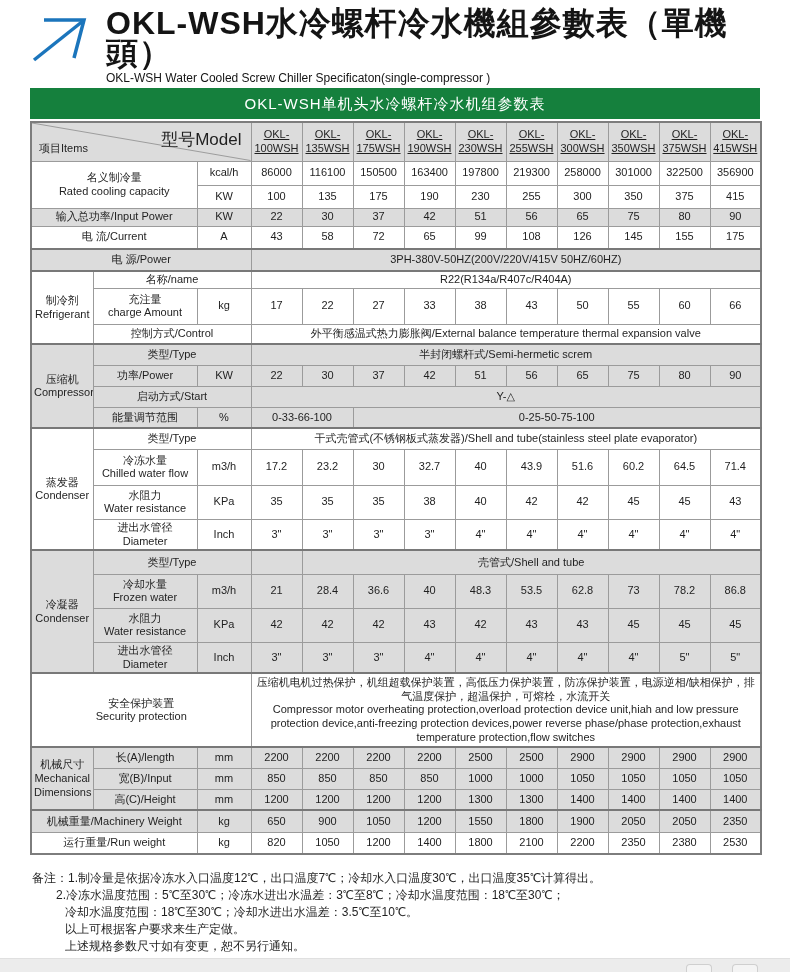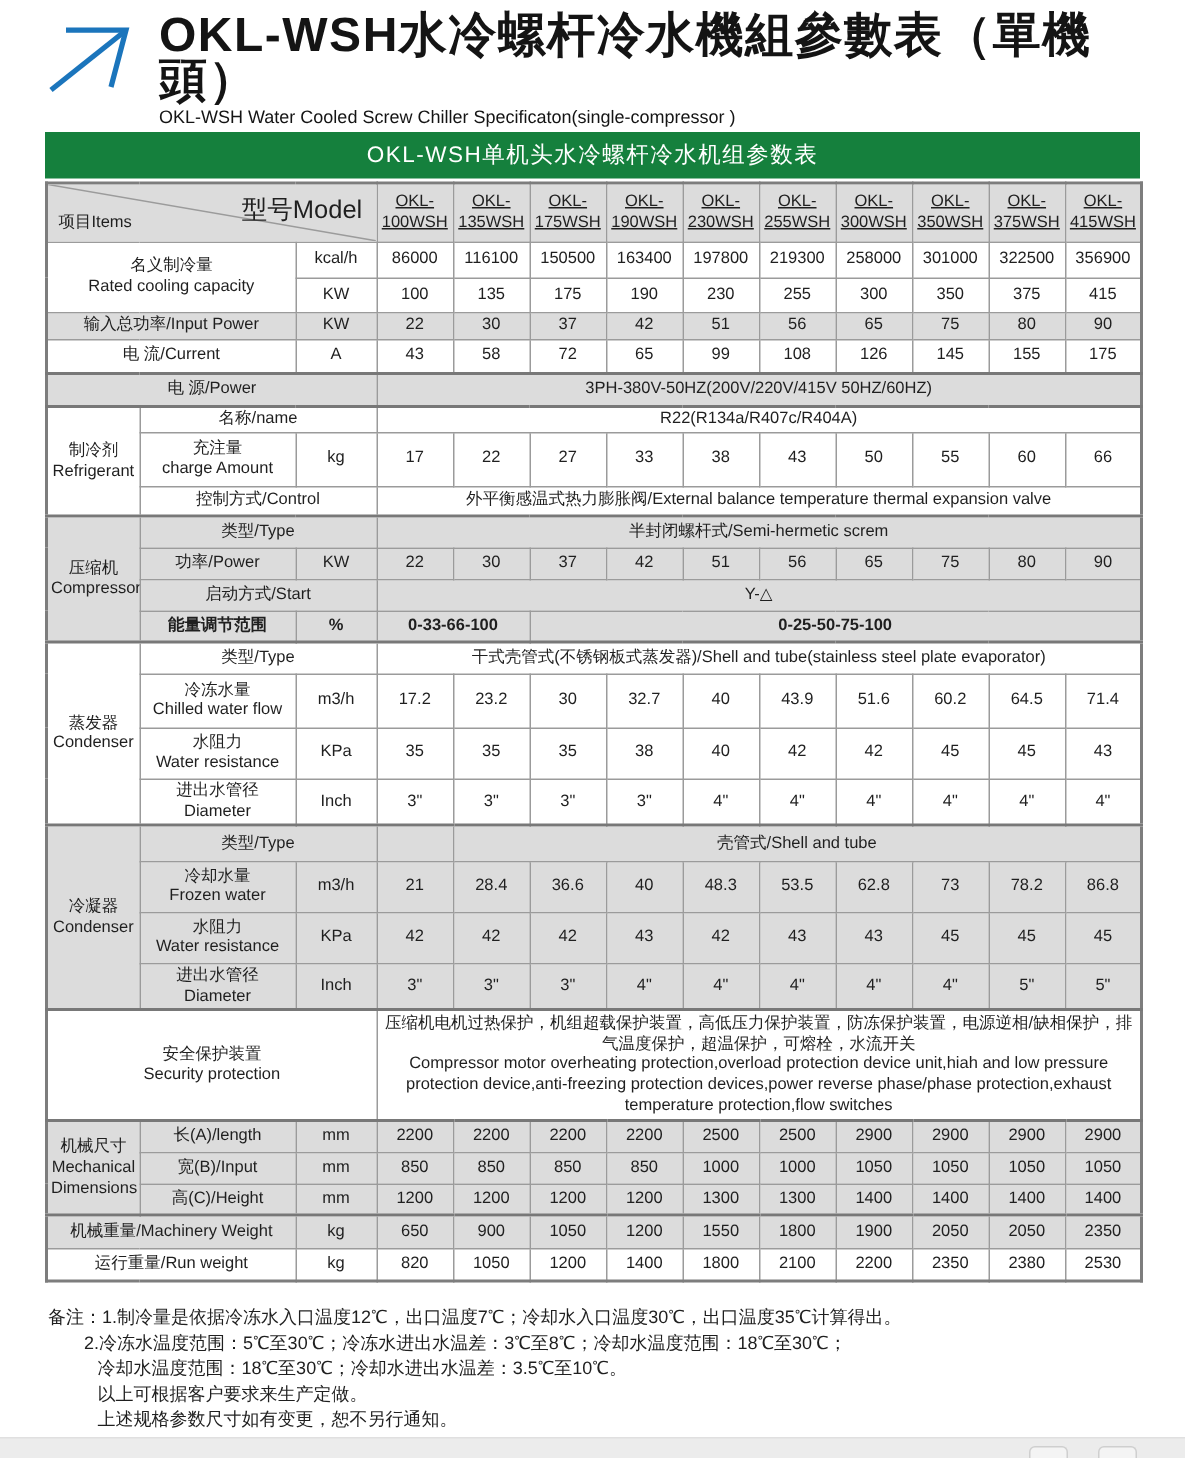--- a/index.html
+++ b/index.html
@@ -230,21 +230,21 @@
           <td class="cell-val">56</td>
           <td class="cell-val">65</td>
           <td class="cell-val">75</td>
           <td class="cell-val">80</td>
           <td class="cell-val">90</td>
         </tr>
         <tr class="row-gray" style="height: 21px;">
           <td colspan="2" class="cell-label">启动方式/Start</td>
           <td colspan="10" class="cell-val">Y-△</td>
         </tr>
-        <tr class="row-gray" style="height: 21px; font-weight: bold;">
+        <tr class="row-gray" style="height: 21px;">
           <td class="cell-label">能量调节范围</td>
           <td class="cell-unit">%</td>
           <td colspan="2" class="cell-val">0-33-66-100</td>
           <td colspan="8" class="cell-val">0-25-50-75-100</td>
         </tr>
         <tr class="row-white sep" style="height: 21px;">
           <td rowspan="4" class="cell-group">蒸发器
 Condenser</td>
           <td colspan="2" class="cell-label">类型/Type</td>
           <td colspan="10" class="cell-val">干式壳管式(不锈钢板式蒸发器)/Shell and tube(stainless steel plate evaporator)</td>

